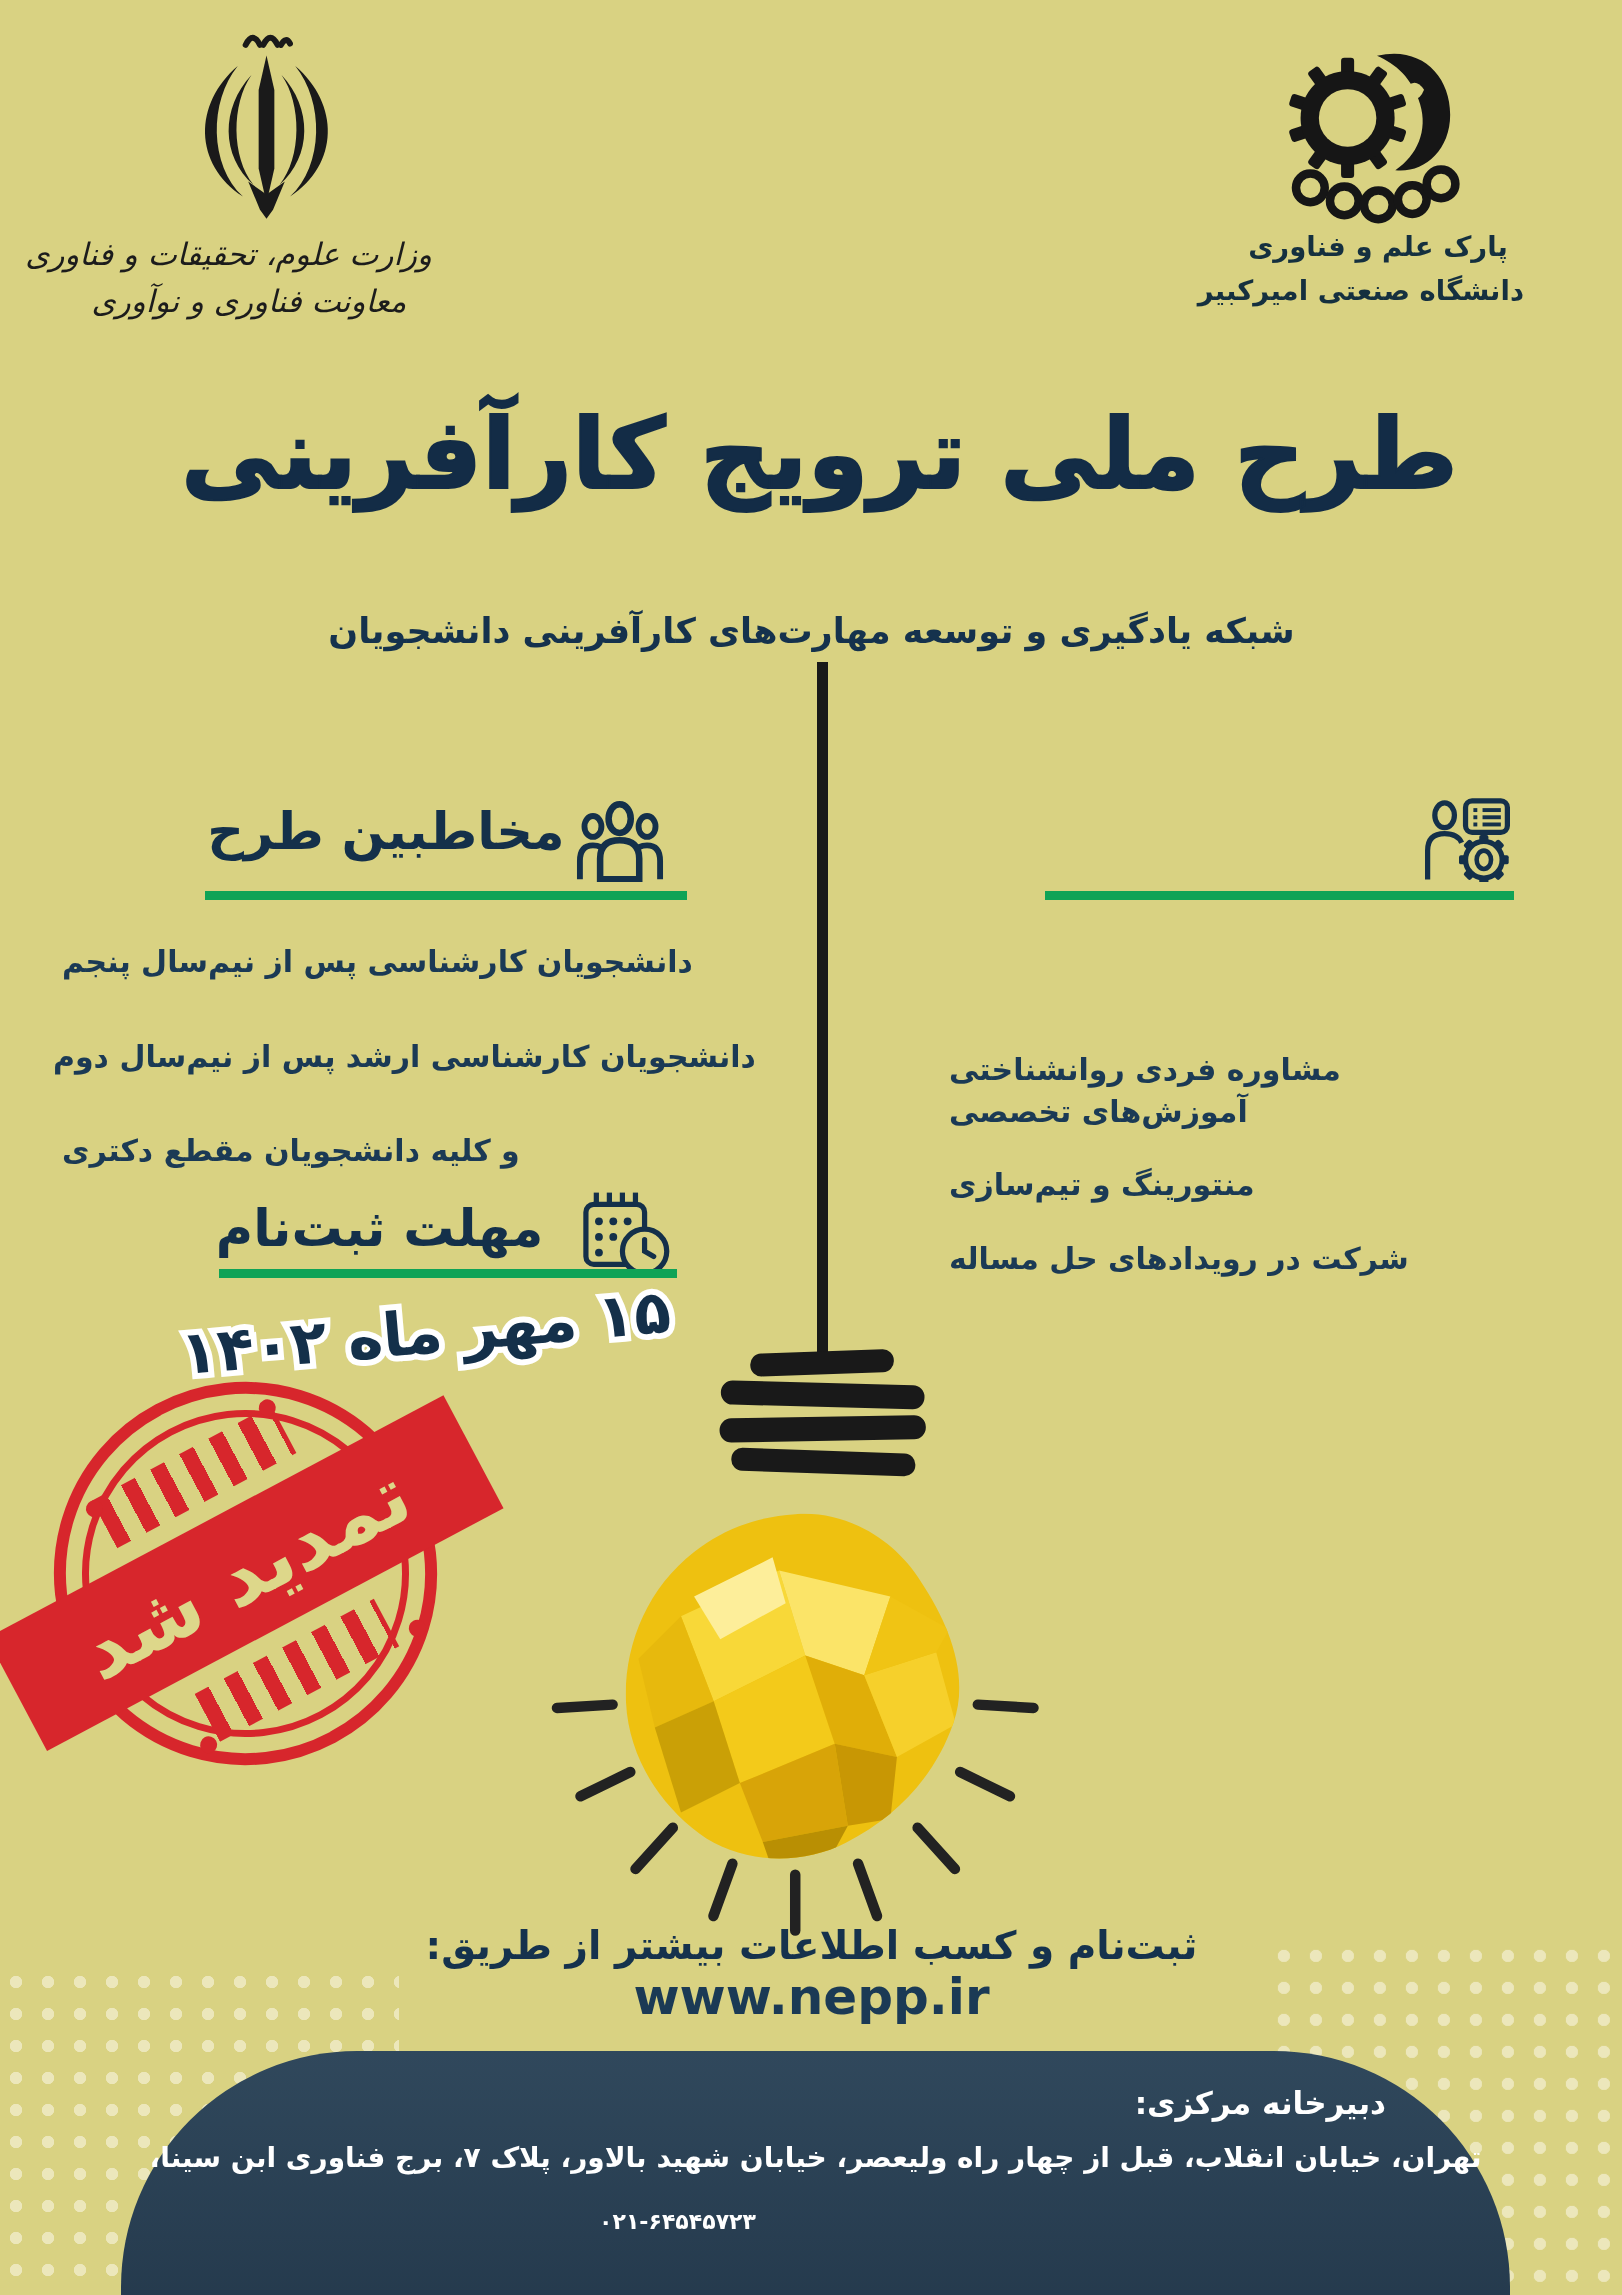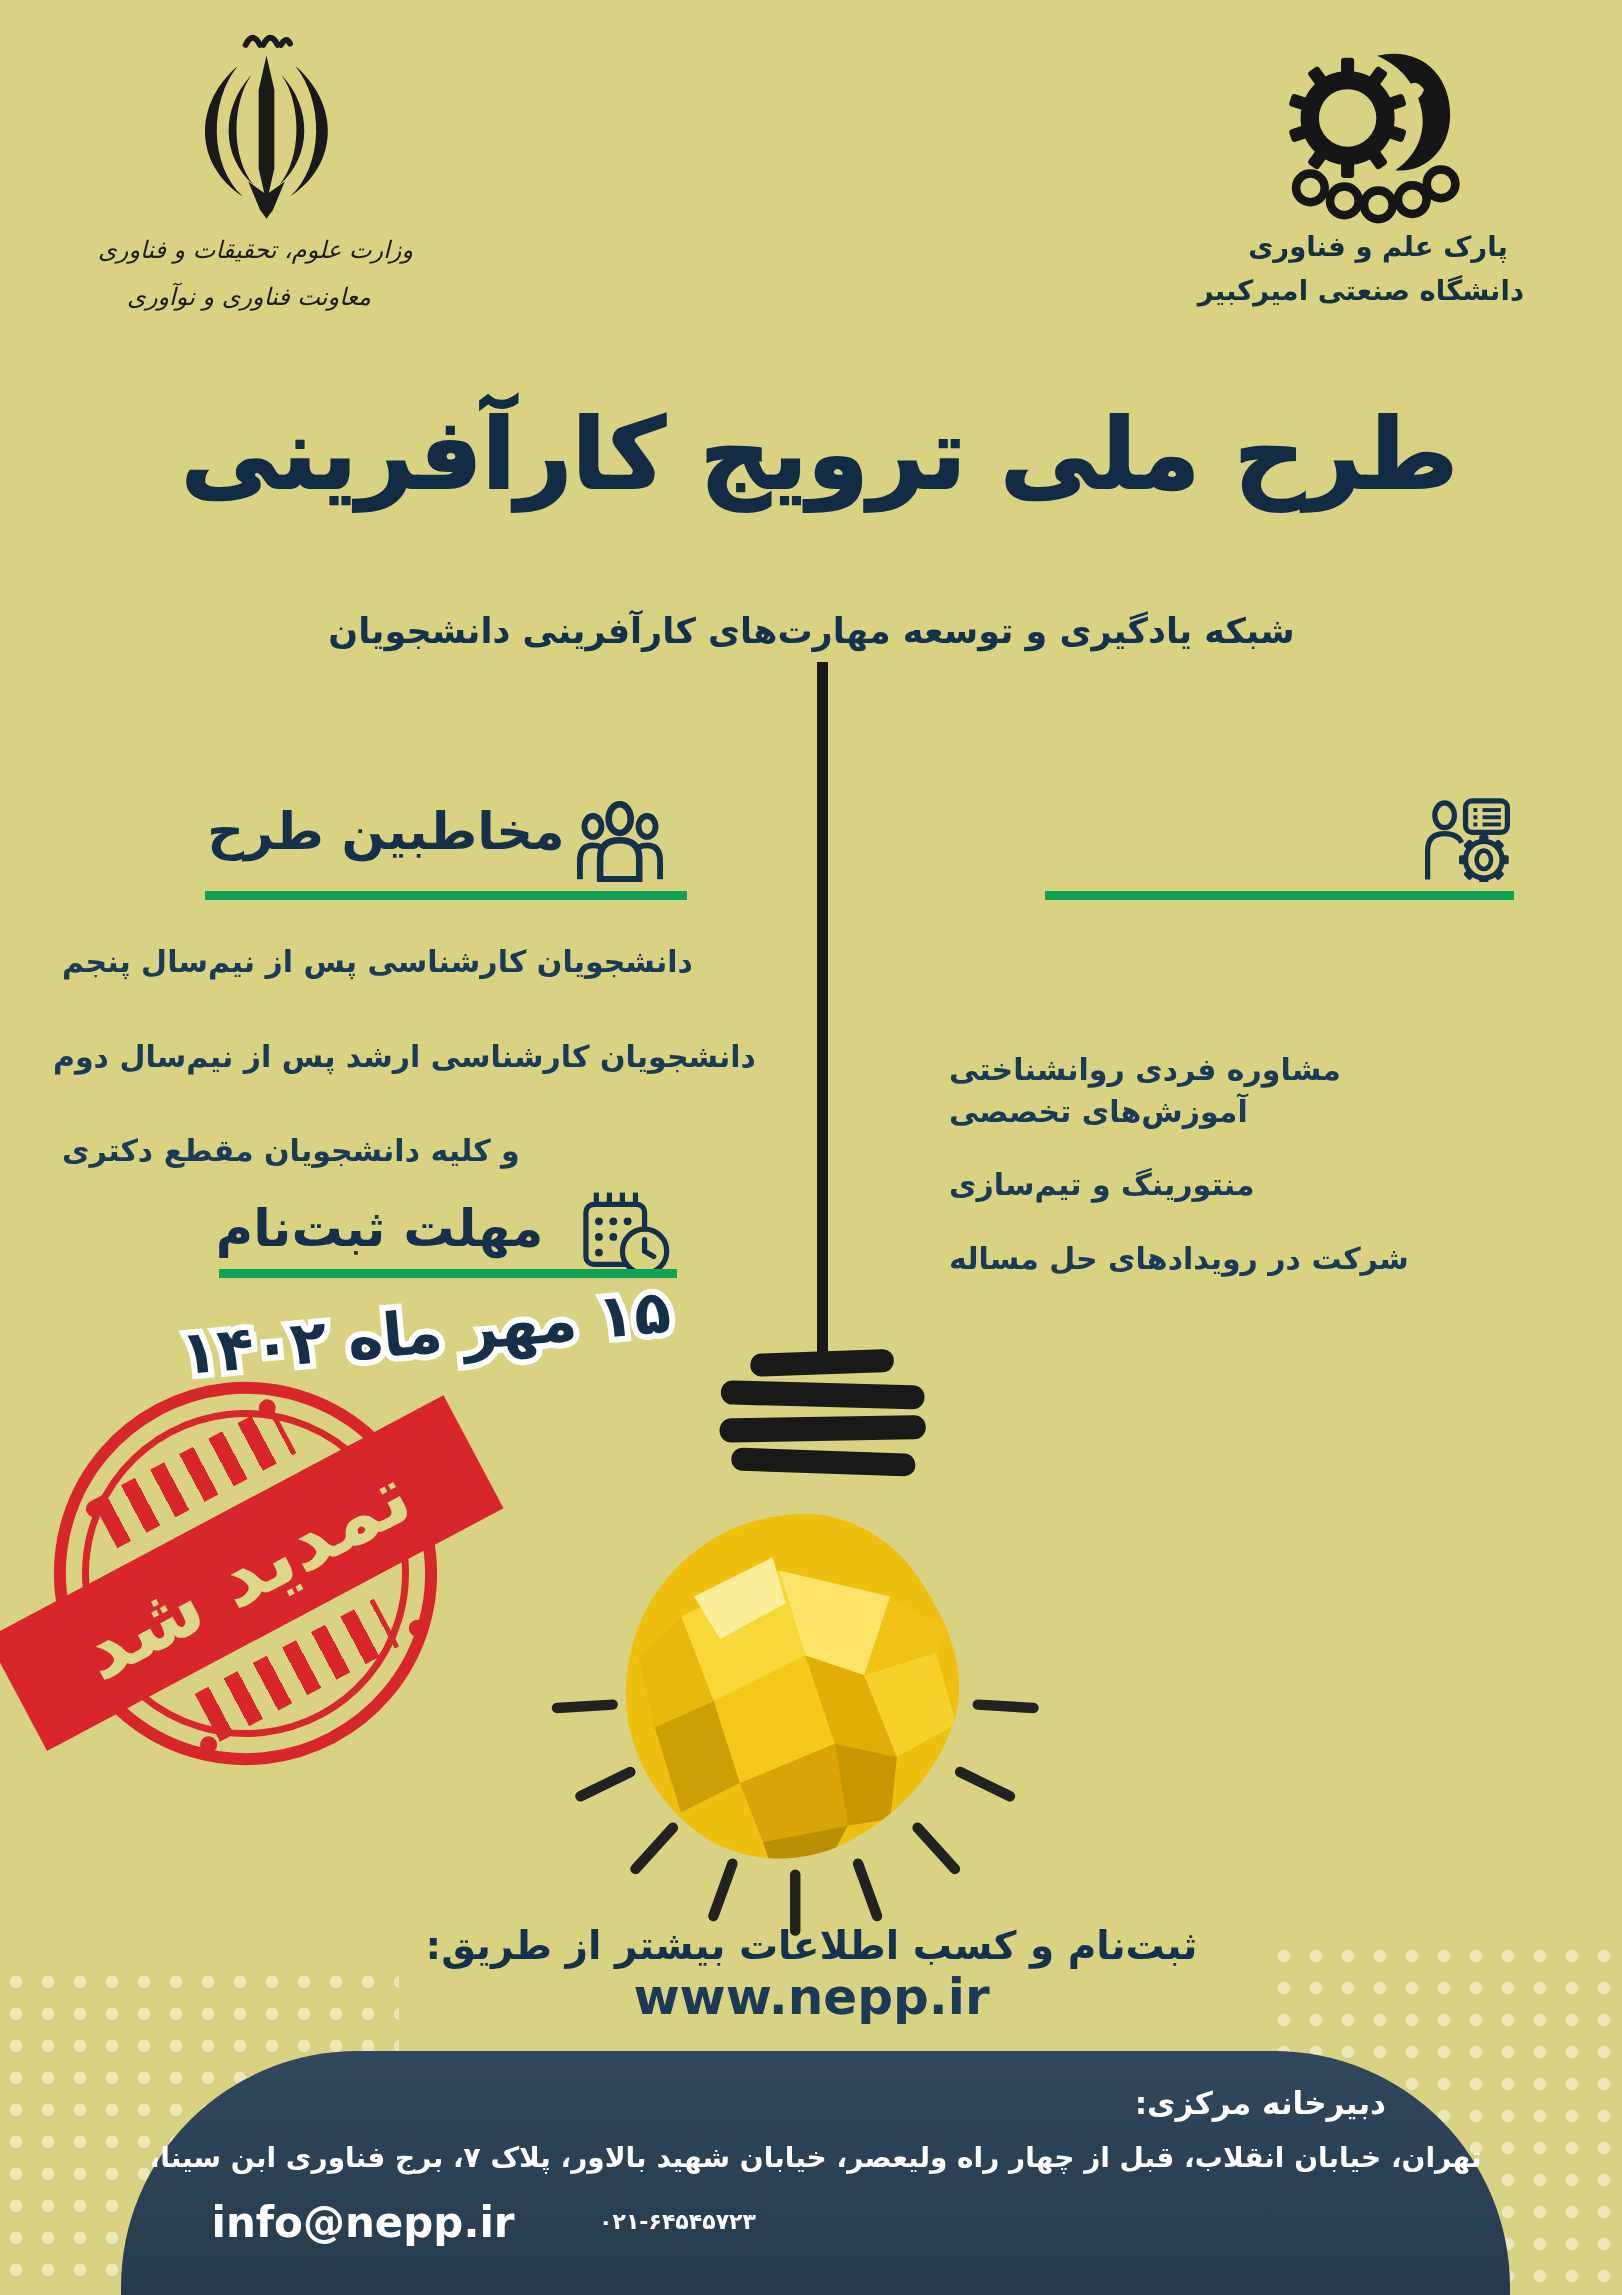--- a/index.html
+++ b/index.html
@@ -11,21 +11,21 @@
   .page{
     position:relative;width:1623px;height:2295px;overflow:hidden;
     background:var(--bg);
     font-family:"DejaVu Sans",sans-serif;color:var(--navy);direction:rtl;
   }
   .abs{position:absolute;}
   .ctr{text-align:center;}
   .nowrap{white-space:nowrap;}
 
   
-  .ministry-text{font-style:italic;color:#1c1c1c;font-size:24px;}
+  .ministry-text{font-style:italic;color:#1c1c1c;font-size:31px;}
   .park-text{color:#15303f;font-size:27.5px;font-weight:bold;}
 
   
   .main-title{
     left:8px;top:359px;width:1623px;text-align:center;
     font-size:98px;line-height:190px;font-weight:bold;color:#132c46;
     -webkit-text-stroke:2px #132c46;white-space:nowrap;
   }
   .subtitle{
     left:0;top:599px;width:1623px;text-align:center;
@@ -281,17 +281,16 @@
   <div class="abs cta-line">ثبت‌نام و کسب اطلاعات بیشتر از طریق:</div>
   <div class="abs cta-url">www.nepp.ir</div>
 
   <div class="abs dots dots-left"></div>
   <div class="abs dots dots-right"></div>
 
   <div class="abs footer">
     <div class="f-head">دبیرخانه مرکزی:</div>
     <div class="f-addr">تهران، خیابان انقلاب، قبل از چهار راه ولیعصر، خیابان شهید بالاور، پلاک ۷، برج فناوری ابن سینا،</div>
     <div class="f-phone">۰۲۱-۶۴۵۴۵۷۲۳</div>
-    <div class="f-email">info@nepp.ir</div>
   </div>
 
 </div>
 
 
 </body></html>

